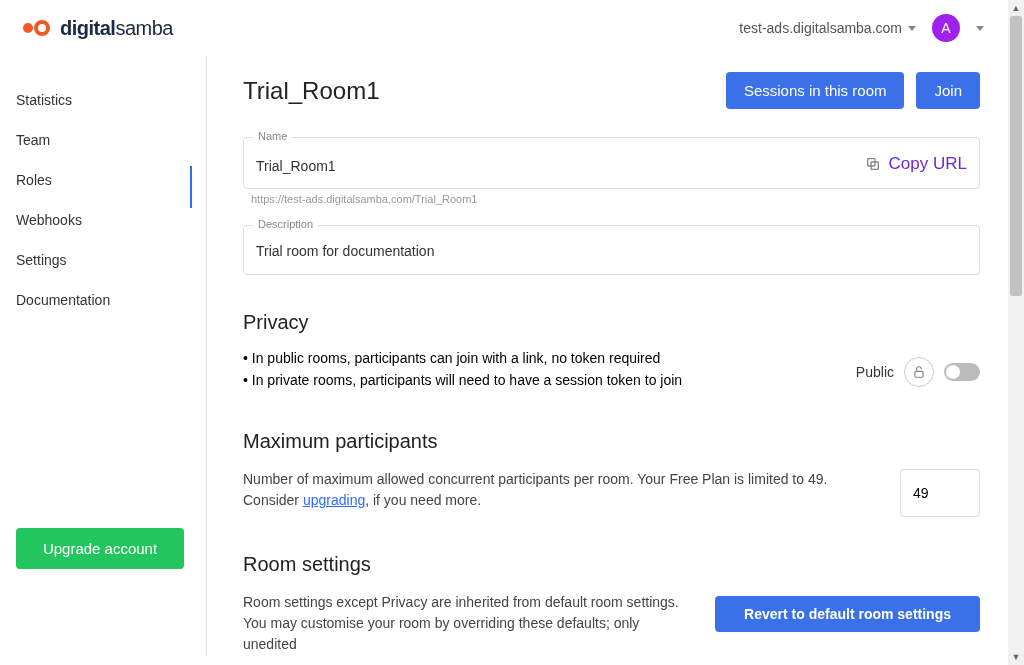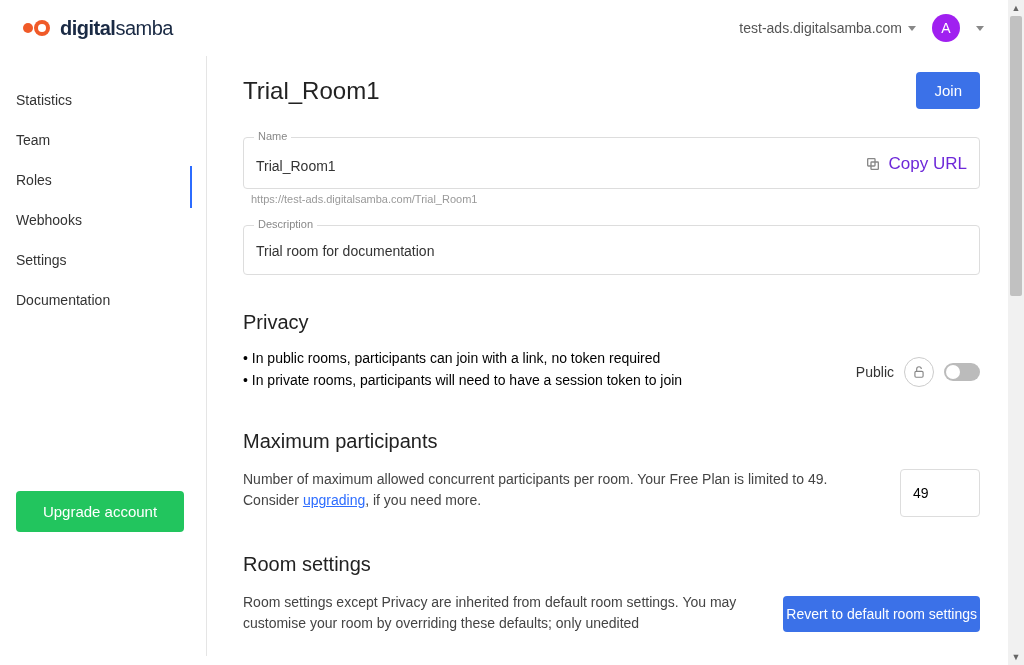--- a/index.html
+++ b/index.html
@@ -14,21 +14,21 @@
 .domain-drop { display: flex; align-items: center; gap: 6px; color: #555; font-size: 14px; cursor: pointer; }
 .caret { width: 0; height: 0; border-left: 4px solid transparent; border-right: 4px solid transparent; border-top: 5px solid #888; }
 .avatar { width: 28px; height: 28px; border-radius: 50%; background: #a020f0; color: #fff; display: flex; align-items: center; justify-content: center; font-size: 14px; font-weight: 500; }
 .body { display: flex; flex: 1; overflow: hidden; }
 .sidebar { width: 207px; padding: 24px 16px 16px 16px; display: flex; flex-direction: column; position: relative; }
 .sidebar-items { display: flex; flex-direction: column; gap: 0; position: relative; }
 .sidebar-item { padding: 12px 0; font-size: 14px; color: #333; cursor: pointer; }
 .sidebar-item.active { color: #2c6cff; }
 .sidebar-line { position: absolute; right: 0; top: 0; width: 1px; height: 600px; background: #e5e5e5; }
 .sidebar-active-line { position: absolute; right: -1px; width: 2px; height: 42px; background: #2c6cff; top: 86px; }
-.upgrade-wrap { margin-top: auto; margin-bottom: 117px; }
+.upgrade-wrap { margin-top: auto; margin-bottom: 80px; }
 .upgrade-btn { background: #22c55e; color: #fff; border: none; border-radius: 4px; padding: 12px 20px; font-size: 15px; cursor: pointer; width: 168px; }
 .main { flex: 1; padding: 16px 0 0 36px; overflow-y: auto; height: 609px; position: relative; }
 .main-inner { padding-right: 28px; }
 .page-head { display: flex; align-items: center; justify-content: space-between; margin-bottom: 28px; }
 .page-title { font-size: 24px; font-weight: 400; color: #222; }
 .head-buttons { display: flex; gap: 12px; }
 .btn { border: none; border-radius: 4px; padding: 10px 18px; font-size: 15px; cursor: pointer; }
 .btn-primary { background: #3b71e8; color: #fff; }
 .field-wrap { position: relative; border: 1px solid #ddd; border-radius: 4px; padding: 16px 12px 14px 12px; margin-bottom: 4px; display: flex; align-items: flex-end; justify-content: space-between; gap: 17px; }
 .field-label { position: absolute; top: -8px; left: 10px; background: #fff; padding: 0 4px; font-size: 11px; color: #888; }
@@ -44,21 +44,21 @@
 .toggle-label { font-size: 14px; color: #333; }
 .lock-circle { width: 30px; height: 30px; border-radius: 50%; border: 1px solid #ccc; display: flex; align-items: center; justify-content: center; color: #888; }
 .toggle { width: 36px; height: 18px; background: #bbb; border-radius: 10px; position: relative; cursor: pointer; }
 .toggle::after { content: ''; position: absolute; width: 14px; height: 14px; background: #fff; border-radius: 50%; top: 2px; left: 2px; }
 .max-row { display: flex; align-items: flex-start; justify-content: space-between; margin-bottom: 36px; gap: 40px; }
 .max-text { font-size: 14px; color: #444; line-height: 1.5; flex: 1; }
 .link { color: #2c6cff; text-decoration: underline; cursor: pointer; }
 .max-input { width: 80px; height: 48px; border: 1px solid #ddd; border-radius: 4px; padding: 0 12px; font-size: 14px; text-align: left; }
 .settings-row { display: flex; align-items: flex-start; justify-content: space-between; gap: 24px; padding-bottom: 20px; }
 .settings-text { font-size: 14px; color: #444; line-height: 1.5; flex: 1; }
-.revert-btn { background: #3b71e8; color: #fff; border: none; border-radius: 4px; padding: 10px 3px; font-size: 14px; cursor: pointer; white-space: nowrap; margin-top: 4px; }
+.revert-btn { background: #3b71e8; color: #fff; border: none; border-radius: 4px; padding: 10px 29px; font-size: 14px; cursor: pointer; white-space: nowrap; margin-top: 4px; font-weight: bold; }
 .scrollbar { position: absolute; right: 0; top: 0; width: 16px; height: 665px; background: #f1f1f1; }
 .scroll-thumb { position: absolute; left: 2px; width: 12px; background: #c1c1c1; border-radius: 2px; top: 16px; height: 280px; }
 .scroll-arrow { position: absolute; left: 0; width: 16px; height: 16px; display: flex; align-items: center; justify-content: center; font-size: 9px; color: #666; }
 .scroll-arrow.up { top: 0; }
 .scroll-arrow.down { bottom: 0; }
 </style>
 </head>
 <body>
 
 <div class="app">
@@ -100,20 +100,21 @@
       <div class="upgrade-wrap">
         <button class="upgrade-btn">Upgrade account</button>
       </div>
     </div>
 
     <div class="main">
       <div class="main-inner">
         <div class="page-head">
           <h1 class="page-title">Trial_Room1</h1>
           <div class="head-buttons">
+            <button class="btn btn-primary">Sessions in this room</button>
             <button class="btn btn-primary">Join</button>
           </div>
         </div>
 
         <div class="field-wrap">
           <span class="field-label">Name</span>
           <input class="field-value" value="Trial_Room1" style="">
           <div class="copy-url">
             <svg width="16" height="16" viewBox="0 0 24 24" fill="none" stroke="#888" stroke-width="2">
                 <rect x="9" y="9" width="11" height="11" rx="1"></rect>

